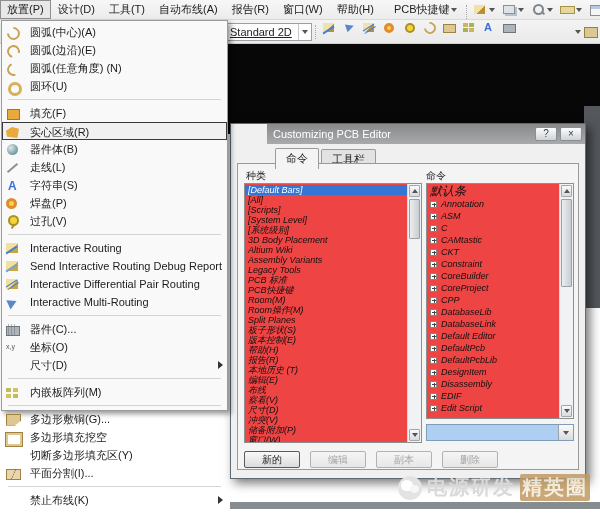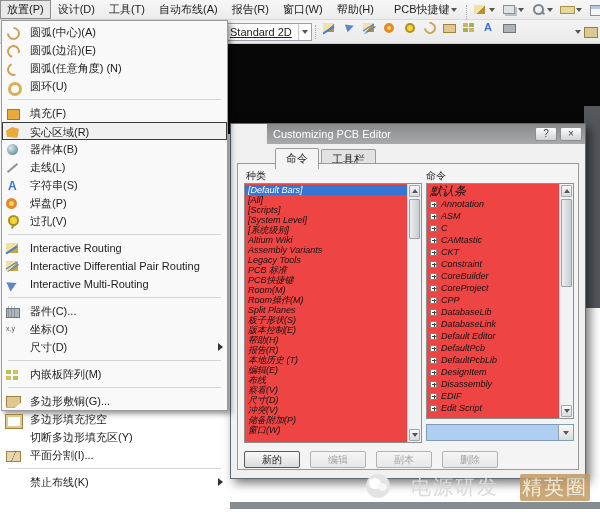--- a/index.html
+++ b/index.html
@@ -178,21 +178,21 @@
   .combo-blue .drop::before { content:""; border-left:3px solid transparent;
     border-right:3px solid transparent; border-top:4px solid #555; }
   .btn-row { position:absolute; left:6px; top:287px; display:flex; gap:10px; }
   .dlg-btn { width:56px; height:17px; font-size:10px; color:#222; border-radius:2px;
     background:linear-gradient(#f8f8f8,#dcdcdc); border:1px solid #5a5a5a;
     font-family:inherit; display:flex; align-items:center; justify-content:center; }
   .dlg-btn.disabled { color:#a6a6a6; border-color:#b2b2b2; background:linear-gradient(#f5f5f5,#e7e7e7);font-family:Liberation Mono, monospace; }
 
   
   .watermark { position:absolute; right:10px; top:474px; z-index:30; display:flex;
-    align-items:flex-start; gap:21px; font-size:20px; font-weight:normal; color:#d9d9d9; letter-spacing:2px; }
+    align-items:center; gap:5px; font-size:20px; font-weight:bold; color:#d9d9d9; letter-spacing:2px; }
   .wechat-logo { width:24px; height:24px; border-radius:50%; background:#e3e3e3; position:relative; }
   .wechat-logo::before { content:""; position:absolute; left:3px; top:4px; width:12px; height:11px;
     background:#fff; border-radius:50%; }
   .wechat-logo::after { content:""; position:absolute; left:12px; top:9px; width:9px; height:8px;
     background:#f6f6f6; border-radius:50%; }
   .wm-high { background:#c19a62; color:#f6eedd; padding:0 2px; border-radius:2px; opacity:.85; }
 </style>
 </head>
 <body>
 
@@ -344,20 +344,25 @@
         <span class="mi-label">过孔(V)</span>
 
       </div>
       <div class="menu-sep"></div>
       <div class="menu-item">
         <span class="mi mi-route"></span>
         <span class="mi-label">Interactive Routing</span>
 
       </div>
       <div class="menu-item">
+        <span class="mi mi-route-report"></span>
+        <span class="mi-label">Send Interactive Routing Debug Report</span>
+
+      </div>
+      <div class="menu-item">
         <span class="mi mi-route-diff"></span>
         <span class="mi-label">Interactive Differential Pair Routing</span>
 
       </div>
       <div class="menu-item">
         <span class="mi mi-route-multi"></span>
         <span class="mi-label">Interactive Multi-Routing</span>
 
       </div>
       <div class="menu-sep"></div>
@@ -440,20 +445,23 @@
               <span>[All]</span>
             </div>
             <div class="list-row">
               <span>[Scripts]</span>
             </div>
             <div class="list-row">
               <span>[System Level]</span>
             </div>
             <div class="list-row">
               <span>[系统级别]</span>
+            </div>
+            <div class="list-row">
+              <span>3D Body Placement</span>
             </div>
             <div class="list-row">
               <span>Altium Wiki</span>
             </div>
             <div class="list-row">
               <span>Assembly Variants</span>
             </div>
             <div class="list-row">
               <span>Legacy Tools</span>
             </div>

